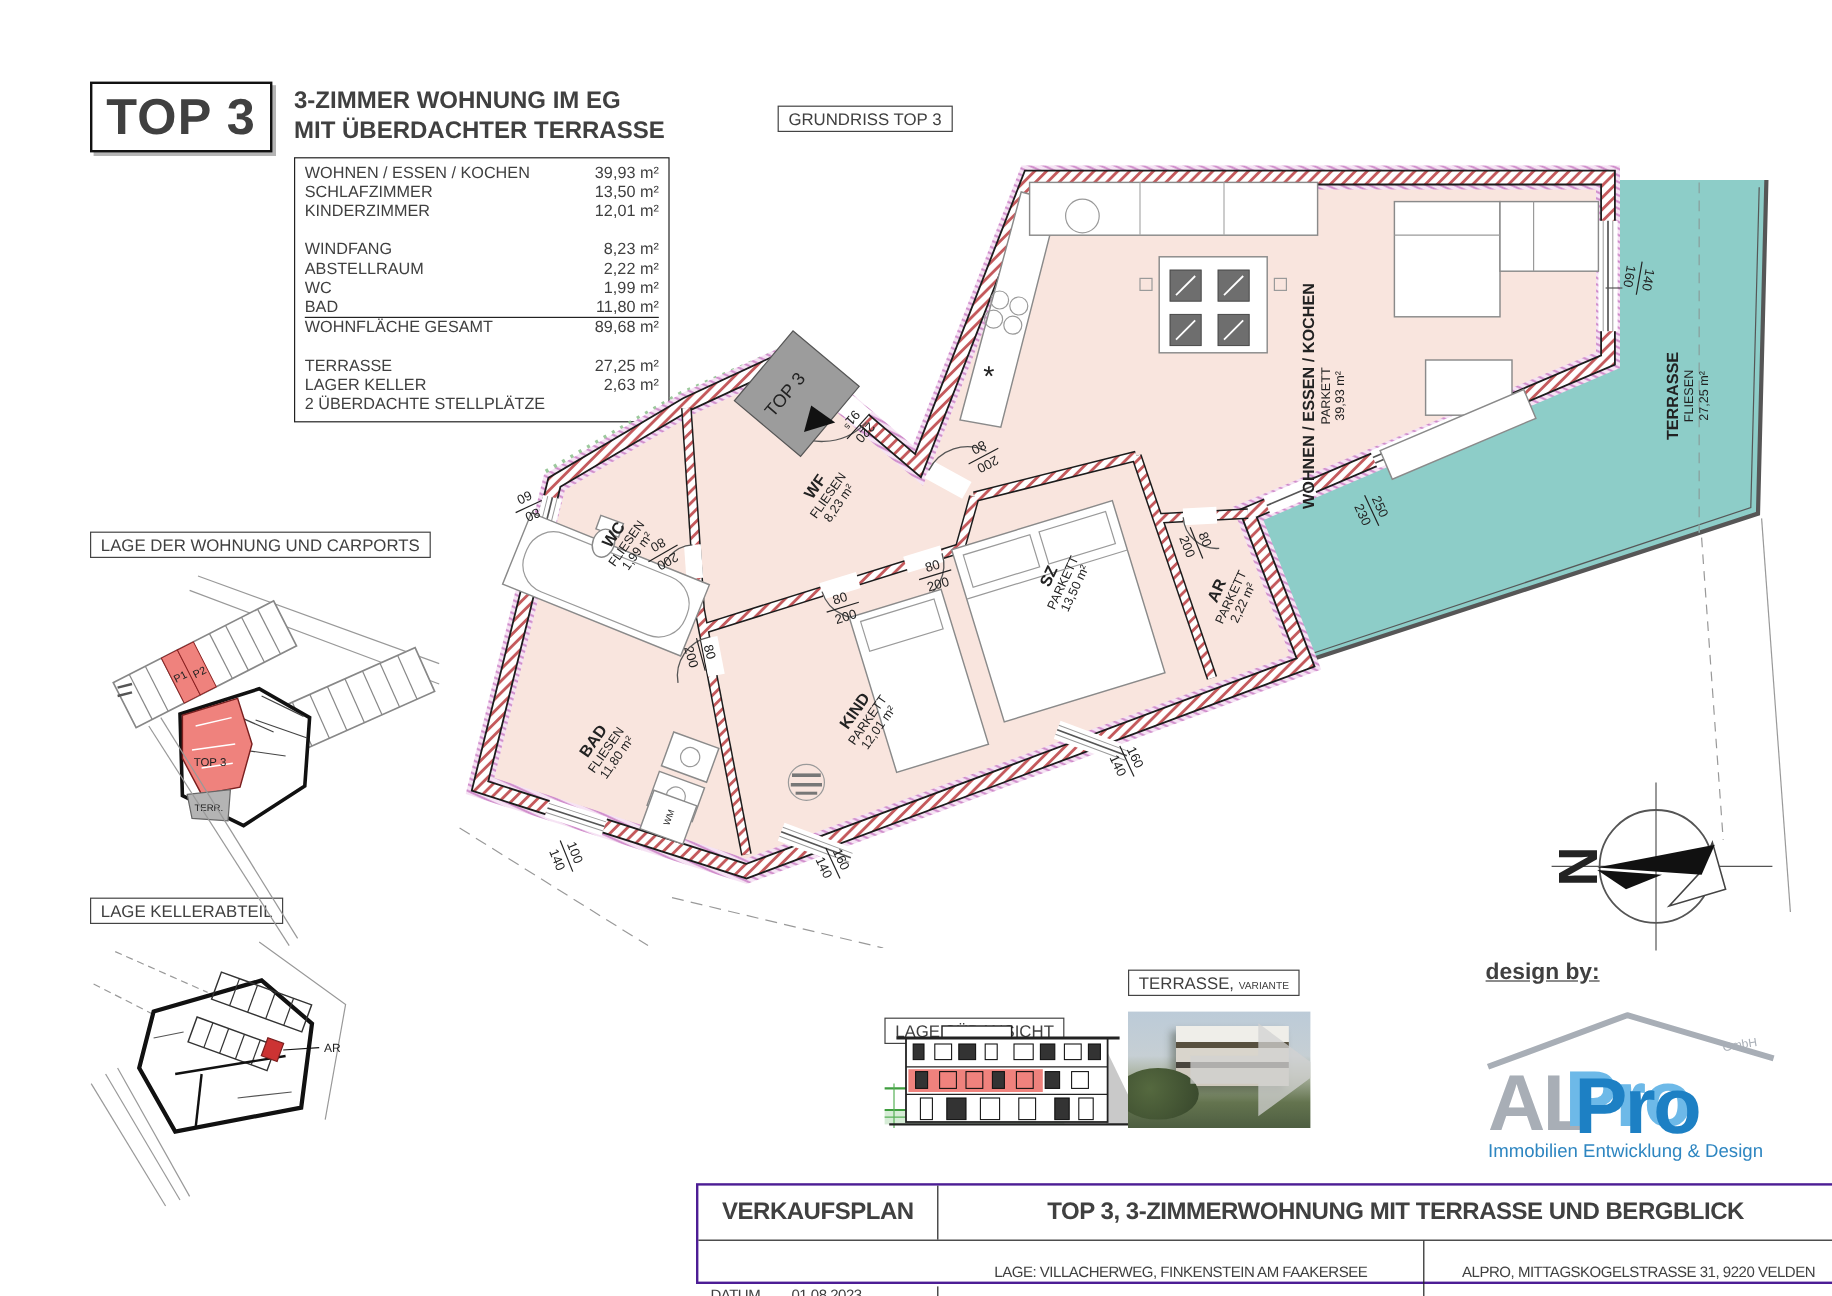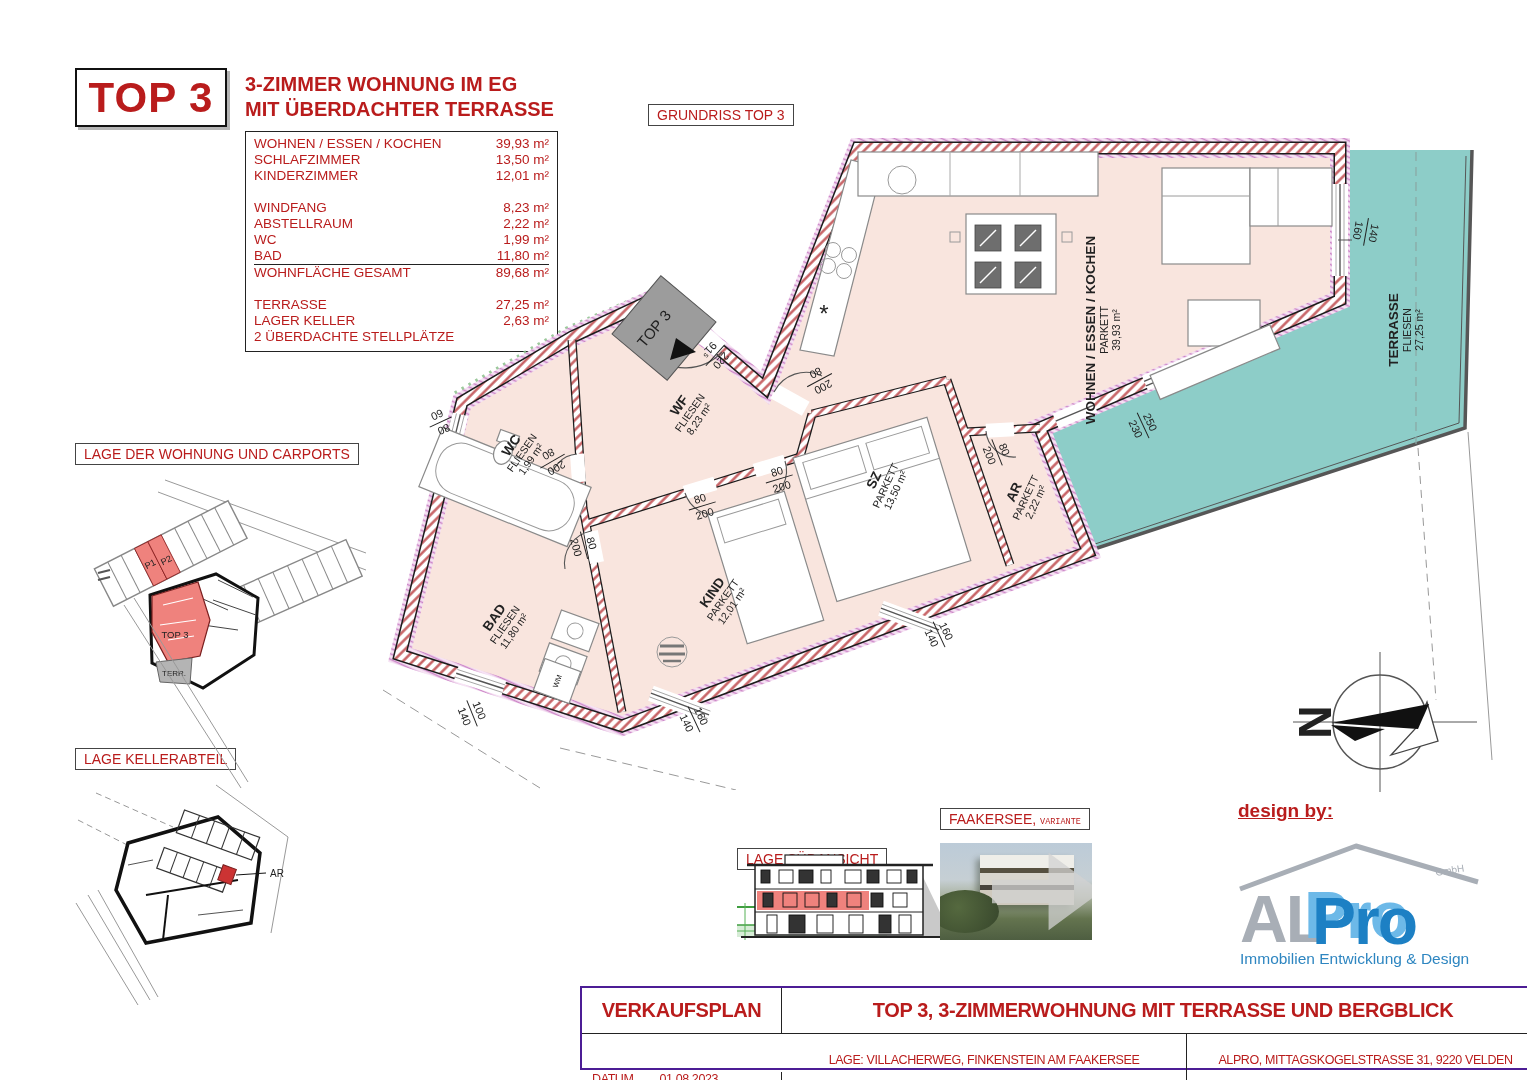--- a/index.html
+++ b/index.html
@@ -1,17 +1,17 @@
 <!DOCTYPE html>
 <html style="--terrace: #8dcdc8; --floor: #f9e5de; --wall-hatch: #c4595c; --insulation: #cd86c8; --insulation-bg: #f6e3f4; --highlight-red: #ef827d; --entry-gray: #9c9c9c; --logo-blue: #1d80c4; --logo-lightblue: #6db9e8; --logo-gray: #a8aeb6; --tagline-blue: #2e86c1; --plan-green: #8bbf8b;"><head>
 <meta charset="utf-8">
 <style>
   html,body{margin:0;padding:0;background:#fff;}
   #page{position:relative;width:1527px;height:1080px;background:#fff;overflow:hidden;
-        font-family:"Liberation Sans",sans-serif;color:#b91c1c;}
+        font-family:"Liberation Sans",sans-serif;color:#404040;}
   .abs{position:absolute;}
   
   #top3-box{left:75px;top:68px;width:148px;height:55px;border:2.5px solid #111;
             box-shadow:3px 3px 0 #b5b5b5;display:flex;align-items:center;justify-content:center;
             font-size:42px;font-weight:bold;letter-spacing:1px;}
   #main-title{left:245px;top:72px;font-size:20px;font-weight:bold;line-height:25px;}
   
   #area-table{left:245px;top:131px;width:313px;border:1.3px solid #222;padding:4px 8px 6px 8px;
               font-size:13.5px;box-sizing:border-box;}
   .arow{display:flex;justify-content:space-between;height:16px;line-height:16px;}
@@ -108,26 +108,26 @@
     <div class="arow">
         <span>LAGER KELLER</span>
         <span class="v">2,63 m²</span>
       </div>
     <div class="arow">
         <span>2 ÜBERDACHTE STELLPLÄTZE</span>
         <span class="v"></span>
       </div>
   </div>
 
-  <div class="abs frame-label" style="left:648px;top:104px;"><span>GRUNDRISS TOP 3</span></div>
+  <div class="abs frame-label" style="left:648px;top:88px;"><span>GRUNDRISS TOP 3</span></div>
   <div class="abs frame-label" style="left:75px;top:443px;"><span>LAGE DER WOHNUNG UND CARPORTS</span></div>
   <div class="abs frame-label" style="left:75px;top:748px;"><span>LAGE KELLERABTEIL</span></div>
   <div class="abs frame-label" style="left:737px;top:848px;"><span>LAGE SÜDANSICHT</span></div>
   <div class="abs frame-label" style="left:940px;top:808px;">
-    <span>FAAKERSEE,</span> <span style="font-size:8.5px;font-family:Liberation Mono, monospace;">VARIANTE</span>
+    <span>TERRASSE,</span> <span style="font-size:8.5px;">VARIANTE</span>
   </div>
   <div class="abs" id="design-by">design by:</div>
 
   <svg class="abs" style="left:380px;top:130px;" width="1150" height="660" viewBox="380 130 1150 660">
     <defs>
       <pattern id="hatchWall" width="7" height="7" patternUnits="userSpaceOnUse" patternTransform="rotate(45)">
         <rect width="7" height="7" fill="#ffffff"></rect>
         <line x1="3.5" y1="0" x2="3.5" y2="7" style="stroke:var(--wall-hatch);stroke-width:2.4"></line>
       </pattern>
       <pattern id="hatchIns" width="5" height="5" patternUnits="userSpaceOnUse" patternTransform="rotate(115)">

